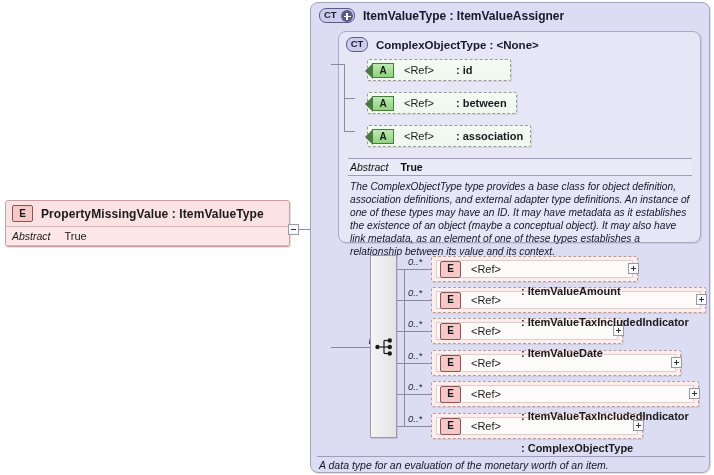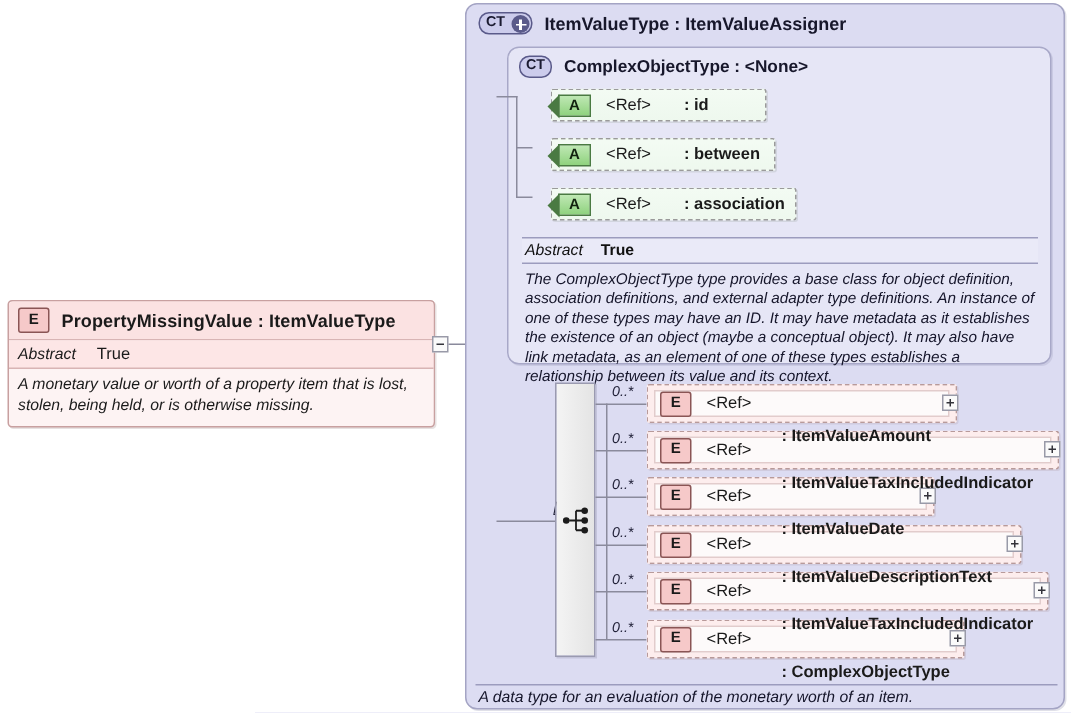--- a/index.html
+++ b/index.html
@@ -206,21 +206,20 @@
 
   <div class="elembox">
     <div class="hdr">
       <span class="badgeE">E</span>
       <span class="title">PropertyMissingValue : ItemValueType</span>
     </div>
     <div class="proprow">
       <span class="k">Abstract</span>
       <span class="v">True</span>
     </div>
-    <div class="docbox">A monetary value or worth of a property item that is lost, stolen, being held, or is otherwise missing.</div>
   </div>
 
   <div class="expander" style="left:288px;top:224px;"></div>
   <div class="ln lnh" style="left:299px;top:229px;width:32px;"></div>
   <div class="ln lnv" style="left:331px;top:58px;height:172px;"></div>
 
   <div class="ln lnv" style="left:344px;top:64px;height:68px;z-index:1;"></div>
   <div class="ln lnh" style="left:331px;top:64px;width:14px;z-index:1;"></div>
   <div class="ln lnh" style="left:344px;top:98px;width:11px;z-index:1;"></div>
   <div class="ln lnh" style="left:344px;top:131px;width:11px;z-index:1;"></div>
@@ -328,21 +327,20 @@
   </div>
   <div class="expander plus" style="left:613px;top:325px;"></div>
 
   <div class="ln lnh" style="left:397px;top:363px;width:34px;"></div>
   <div class="card" style="left:408px;top:350px;">0..*</div>
   <div class="eref" style="left:431px;top:350px;width:250px;">
     <div class="inbox"></div>
     <div class="row">
       <span class="badgeE">E</span>
       <span class="ref">&lt;Ref&gt;</span>
-      <span class="nm" style="margin-left:20px;">: ItemValueDescriptionText</span>
     </div>
   </div>
   <div class="expander plus" style="left:671px;top:357px;"></div>
 
   <div class="ln lnh" style="left:397px;top:394px;width:34px;"></div>
   <div class="card" style="left:408px;top:381px;">0..*</div>
   <div class="eref" style="left:431px;top:381px;width:268px;">
     <div class="inbox"></div>
     <div class="row">
       <span class="badgeE">E</span>

